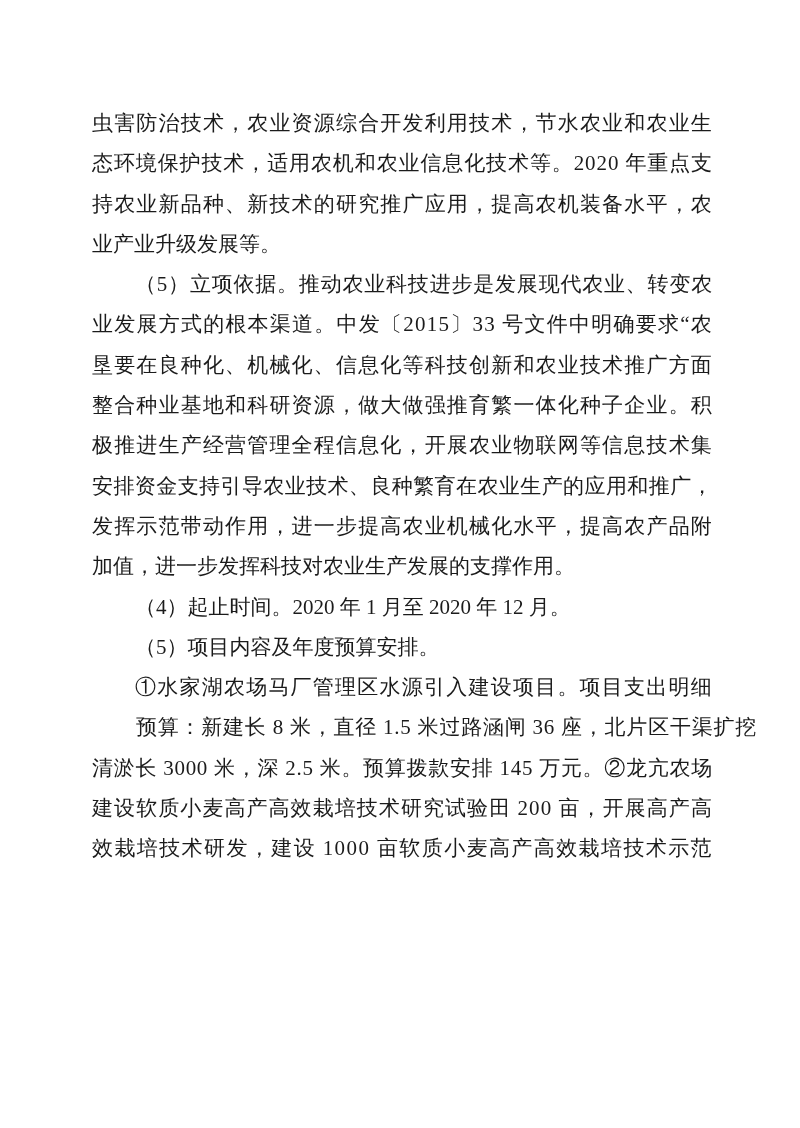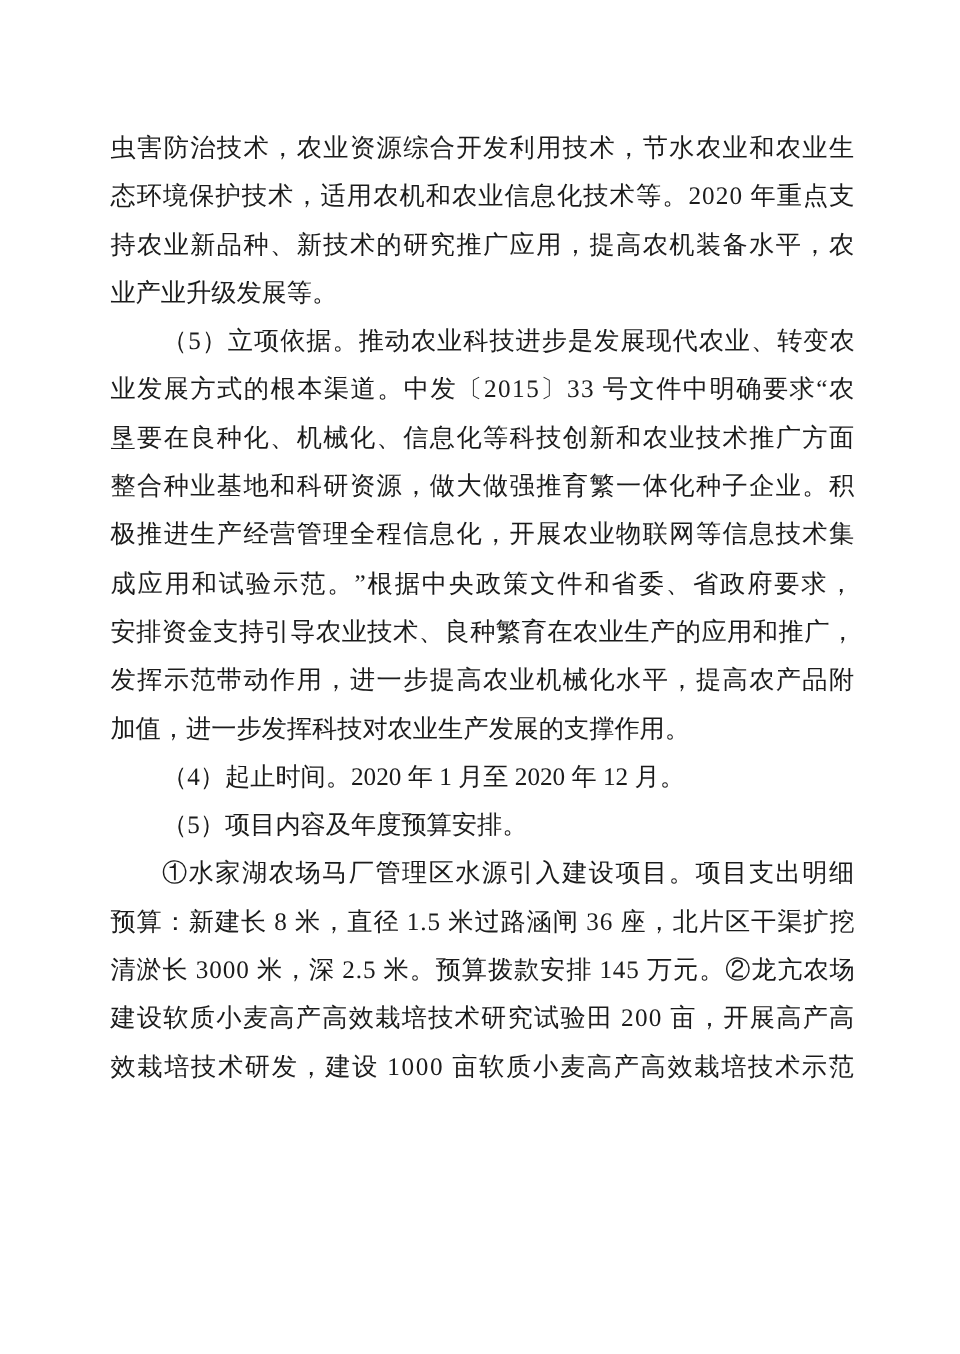--- a/index.html
+++ b/index.html
@@ -63,33 +63,32 @@
         <div class="line"><span class="lt" style="letter-spacing: 0.895161px;">态环境保护技术，适用农机和农业信息化技术等。2020 年重点支</span></div>
         <div class="line"><span class="lt" style="letter-spacing: 1.17857px;">持农业新品种、新技术的研究推广应用，提高农机装备水平，农</span></div>
         <div class="line"><span class="lt">业产业升级发展等。</span></div>
       </div>
       <div class="paragraph">
         <div class="line indent"><span class="lt" style="letter-spacing: 0.796296px;">（5）立项依据。推动农业科技进步是发展现代农业、转变农</span></div>
         <div class="line"><span class="lt" style="letter-spacing: 1.23193px;">业发展方式的根本渠道。中发〔2015〕33 号文件中明确要求“农</span></div>
         <div class="line"><span class="lt" style="letter-spacing: 1.17857px;">垦要在良种化、机械化、信息化等科技创新和农业技术推广方面</span></div>
         <div class="line"><span class="lt" style="letter-spacing: 1.17857px;">整合种业基地和科研资源，做大做强推育繁一体化种子企业。积</span></div>
         <div class="line"><span class="lt" style="letter-spacing: 1.17857px;">极推进生产经营管理全程信息化，开展农业物联网等信息技术集</span></div>
-        <div class="line"><span class="lt" style="letter-spacing: 1.59542px;">成应用和试验示范。”根据中央政策文件和省委、省政府要求，</span></div>
         <div class="line"><span class="lt" style="letter-spacing: 0.413793px;">安排资金支持引导农业技术、良种繁育在农业生产的应用和推广，</span></div>
         <div class="line"><span class="lt" style="letter-spacing: 1.17857px;">发挥示范带动作用，进一步提高农业机械化水平，提高农产品附</span></div>
         <div class="line"><span class="lt">加值，进一步发挥科技对农业生产发展的支撑作用。</span></div>
       </div>
       <div class="paragraph">
         <div class="line indent"><span class="lt">（4）起止时间。2020 年 1 月至 2020 年 12 月。</span></div>
       </div>
       <div class="paragraph">
         <div class="line indent"><span class="lt">（5）项目内容及年度预算安排。</span></div>
       </div>
       <div class="paragraph">
         <div class="line indent"><span class="lt" style="letter-spacing: 1.23077px;">①水家湖农场马厂管理区水源引入建设项目。项目支出明细</span></div>
-        <div class="line"><span class="lt" style="letter-spacing: 0.770833px;">预算：新建长 8 米，直径 1.5 米过路涵闸 36 座，北片区干渠扩挖</span></div>
+        <div class="line"><span class="lt" style="letter-spacing: 0.770833px; margin-left: 44px;">预算：新建长 8 米，直径 1.5 米过路涵闸 36 座，北片区干渠扩挖</span></div>
         <div class="line"><span class="lt" style="letter-spacing: 0.730263px;">清淤长 3000 米，深 2.5 米。预算拨款安排 145 万元。②龙亢农场</span></div>
         <div class="line"><span class="lt" style="letter-spacing: 1.06452px;">建设软质小麦高产高效栽培技术研究试验田 200 亩，开展高产高</span></div>
         <div class="line"><span class="lt" style="letter-spacing: 1.40323px;">效栽培技术研发，建设 1000 亩软质小麦高产高效栽培技术示范</span></div>
       </div>
     </div>
   <div class="page-number">29</div>
 </div>
 
 </body></html>

